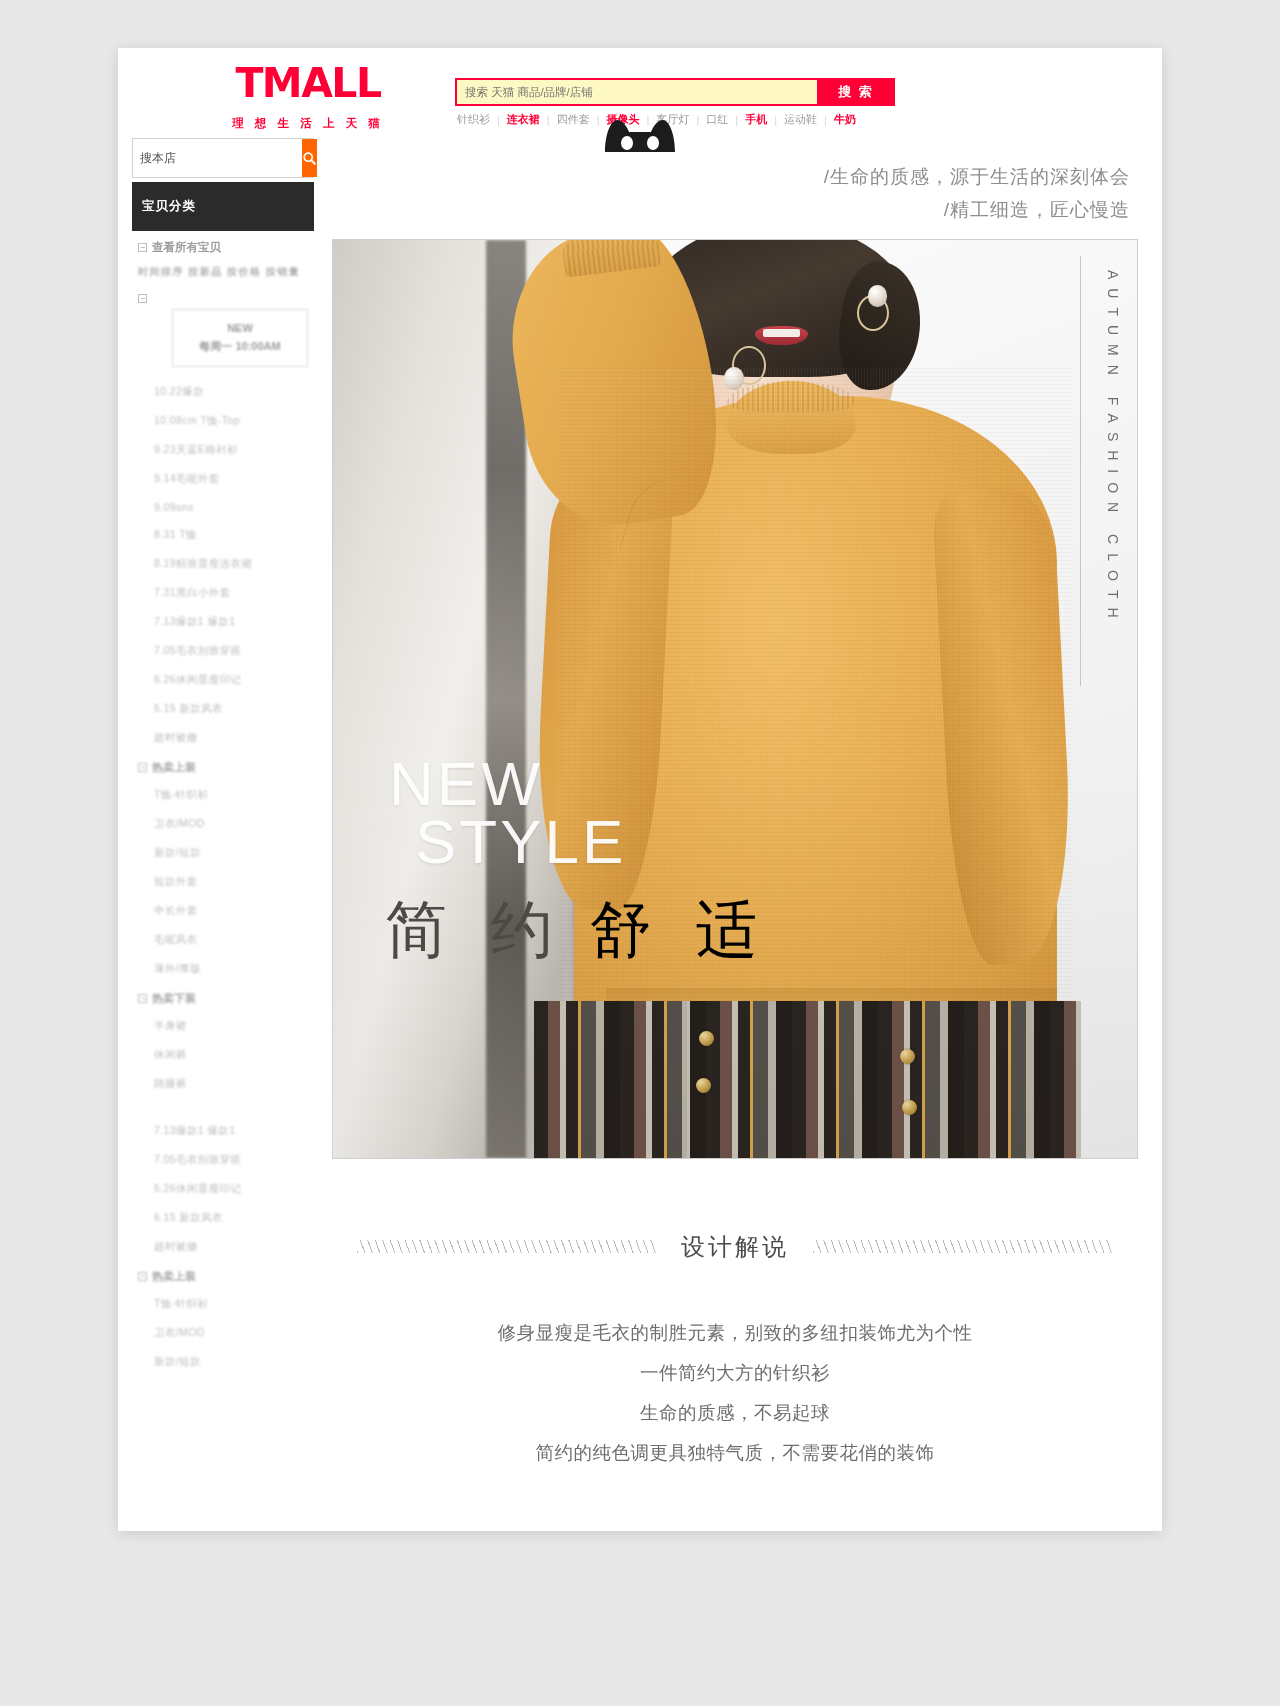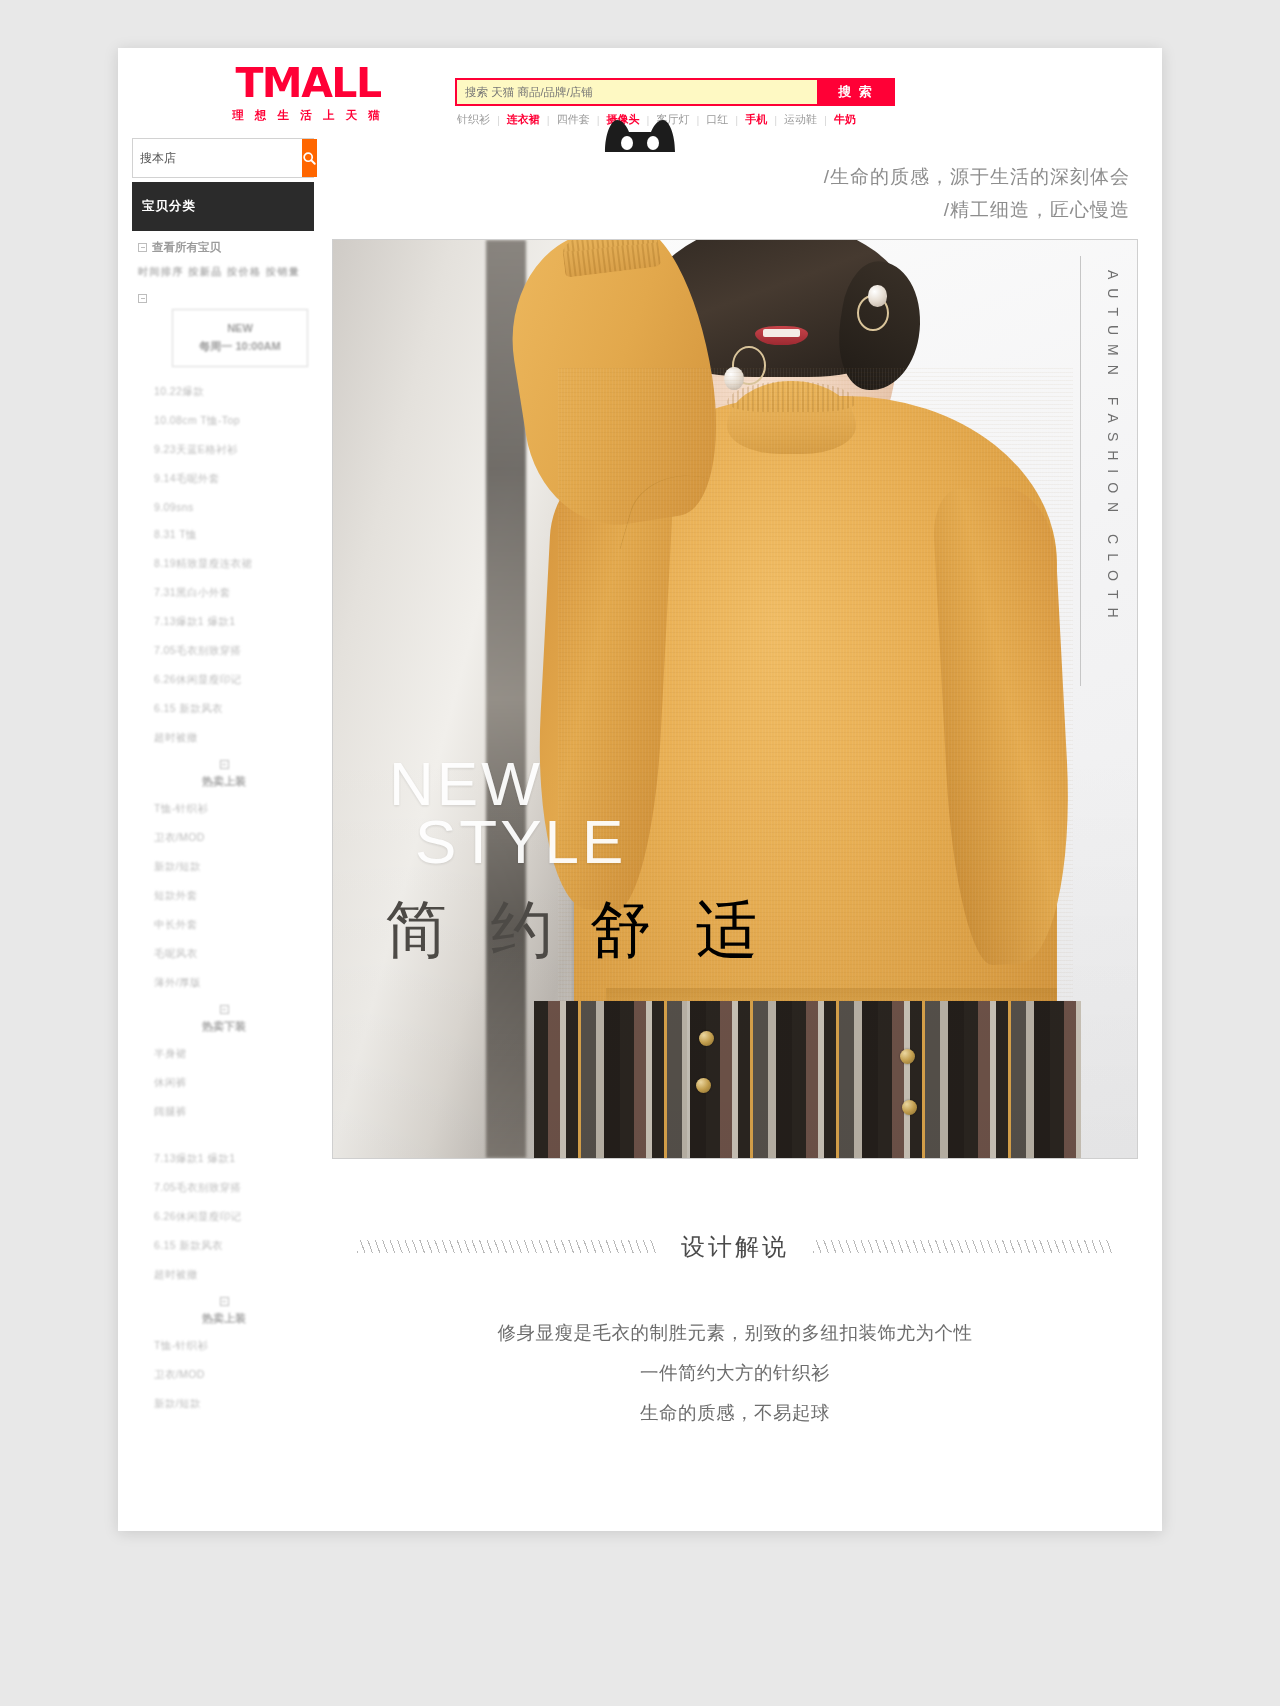--- a/index.html
+++ b/index.html
@@ -31,21 +31,21 @@
   }
   .logo-text {
     font-family: "DejaVu Sans", sans-serif;
     font-size: 41px;
     font-weight: bold;
     letter-spacing: -1.5px;
     color: #ff0036;
     line-height: 1;
   }
   .logo-sub {
-    margin-top: 4px;
+    margin-top: 12px;
     font-size: 11.5px;
     letter-spacing: 4px;
     color: #ff0036;
     font-weight: bold;
   }
   .cat-icon {
     position: absolute;
     left: 50%; top: 70px;
     transform: translateX(-50%);
     width: 74px; height: 34px;
@@ -169,21 +169,20 @@
   }
   .promo-box .p1 { font-size: 11px; color: #9e9e9e; font-weight: bold; }
   .promo-box .p2 { font-size: 11px; color: #9e9e9e; margin-top: 5px; font-weight: bold;}
   .cat-group-title {
     font-size: 11px;
     color: #a8a8a8;
     padding: 8px 4px 5px 6px;
     display: flex; align-items: center; gap: 5px;
     filter: blur(0.9px);
     font-weight: bold;
-    flex-direction: column;
   }
   .cat-item {
     font-size: 10.5px;
     color: #bcbcbc;
     padding: 7.5px 6px 7.5px 22px;
     filter: blur(1.0px);
     letter-spacing: 0.4px;
   }
   .cat-spacer { height: 18px; }
 
@@ -697,17 +696,18 @@
       <div class="design-head">
         <div class="hatch"></div>
         <div class="design-title">设计解说</div>
         <div class="hatch"></div>
       </div>
 
       <div class="desc">
           <div>修身显瘦是毛衣的制胜元素，别致的多纽扣装饰尤为个性</div>
           <div>一件简约大方的针织衫</div>
           <div>生命的质感，不易起球</div>
+          <div>简约的纯色调更具独特气质，不需要花俏的装饰</div>
         </div>
 
     </div>
   </div>
 </div>
 
 </body></html>

